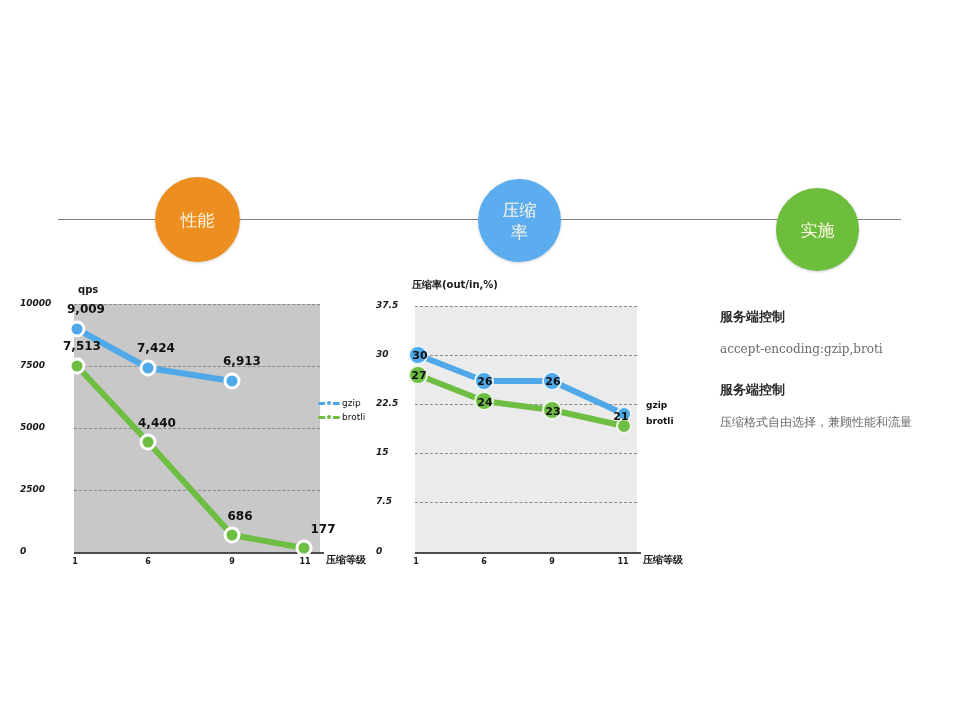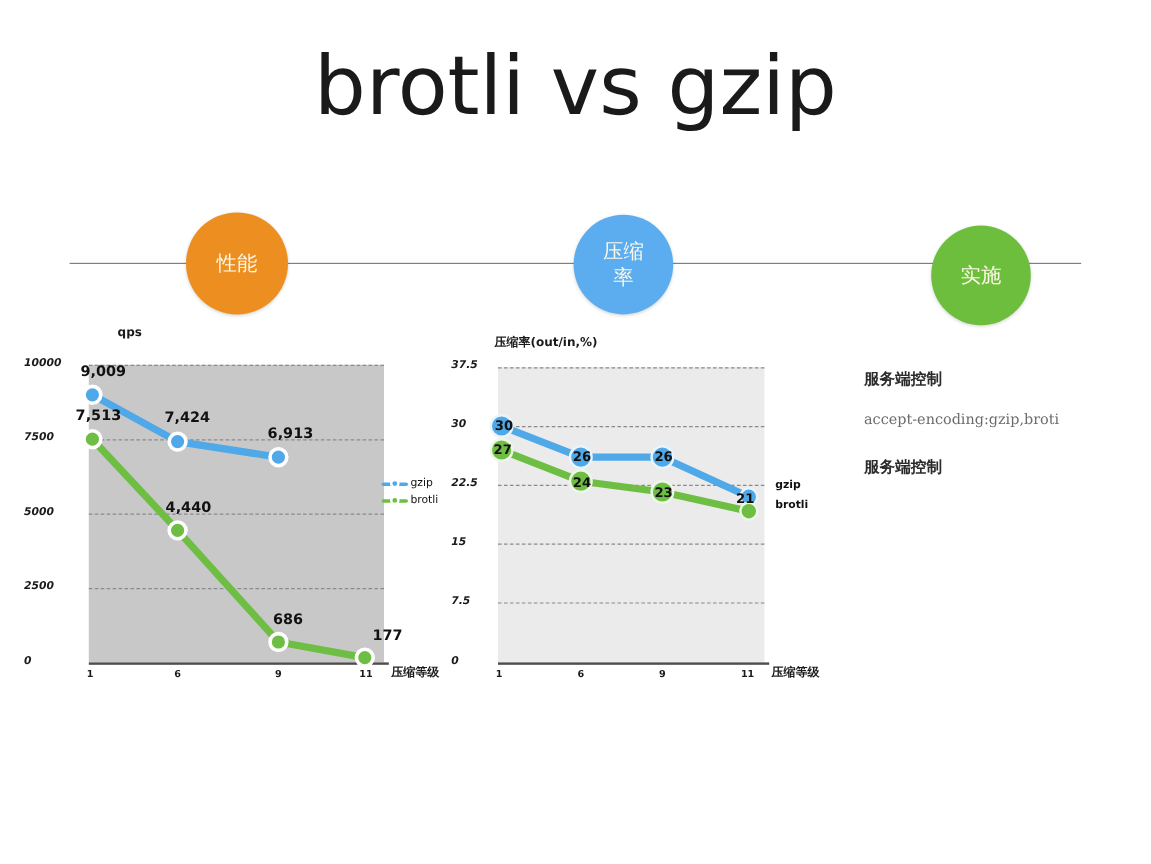--- a/index.html
+++ b/index.html
@@ -211,42 +211,41 @@
     color: #C4453A;
     margin-bottom: 0;
   }
   .blk-effect { margin-top: 26px; }
 </style>
 </head>
 <body>
 
 <div class="slide">
 
-  <div class="slide-title">brotli vs gzip</div>
 
   <div class="timeline-line"></div>
 
   <div class="circle" id="circle-performance">
     <span>性能</span>
   </div>
 
   <div class="circle" id="circle-ratio">
     <span>
       <span>压缩</span><br>
       <span>率</span>
     </span>
   </div>
 
   <div class="circle" id="circle-impl">
     <span>实施</span>
   </div>
 
   <div class="chart" id="chart-qps" style="left:20px; top:268px; width:350px; height:300px;">
 
-    <div class="chart-axis-title" style="left:58px; top:4px;margin-left:20px;">qps</div>
+    <div class="chart-axis-title" style="left:58px; top:16px;">qps</div>
 
     <div class="plot-area" style="left:54px; top:36px; width:246px; height:248px; background:#C8C8C8;"></div>
 
     <div class="gridline" style="left:54px; top:36px;  width:246px;"></div>
     <div class="gridline" style="left:54px; top:98px;  width:246px;"></div>
     <div class="gridline" style="left:54px; top:160px; width:246px;"></div>
     <div class="gridline" style="left:54px; top:222px; width:246px;"></div>
     <div class="axis-baseline" style="left:54px; top:284px; width:250px;"></div>
 
     <div class="ytick" style="left:0px;  top:30px; width:50px;">10000</div>
@@ -367,17 +366,18 @@
         <span class="legend-swatch" style="width:4px;"></span>
         <span class="legend-text bold">brotli</span>
       </div>
     </div>
   </div>
 
   <div class="txt-col">
     <p class="txt-head">服务端控制</p>
     <p class="txt-body">accept-encoding:gzip,broti</p>
     <p class="txt-head">服务端控制</p>
+    <p class="txt-body">压缩格式自由选择，兼顾性能和流量</p>
     <div class="blk-effect">
     </div>
   </div>
 
 </div>
 
 </body></html>

